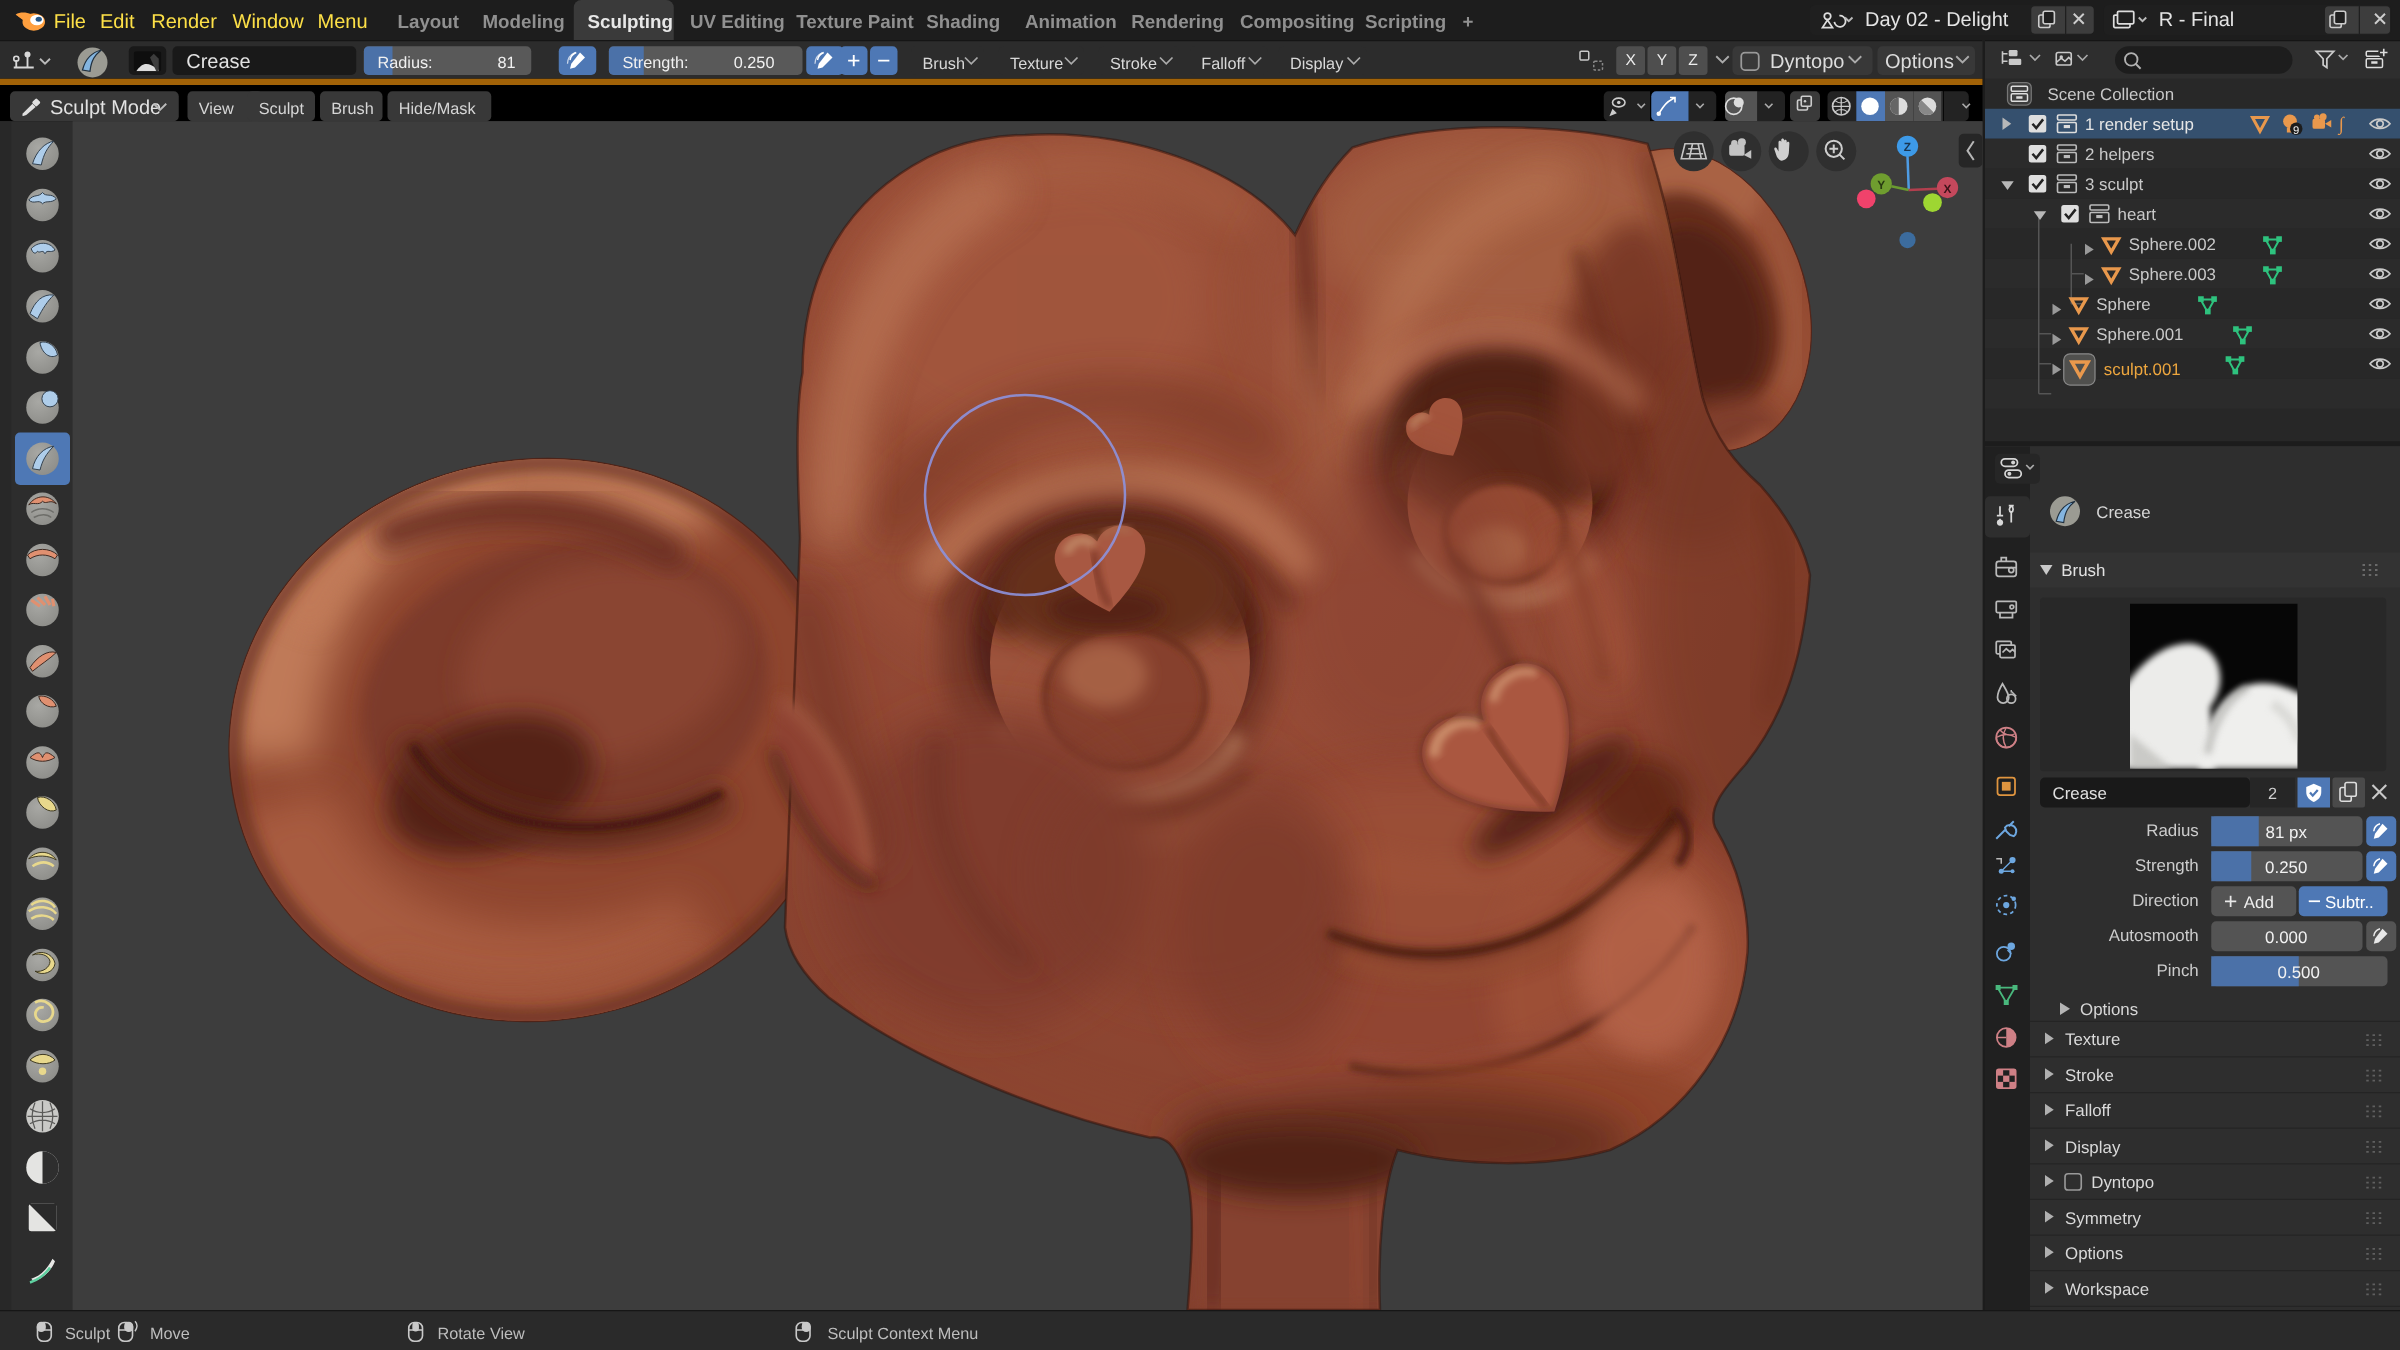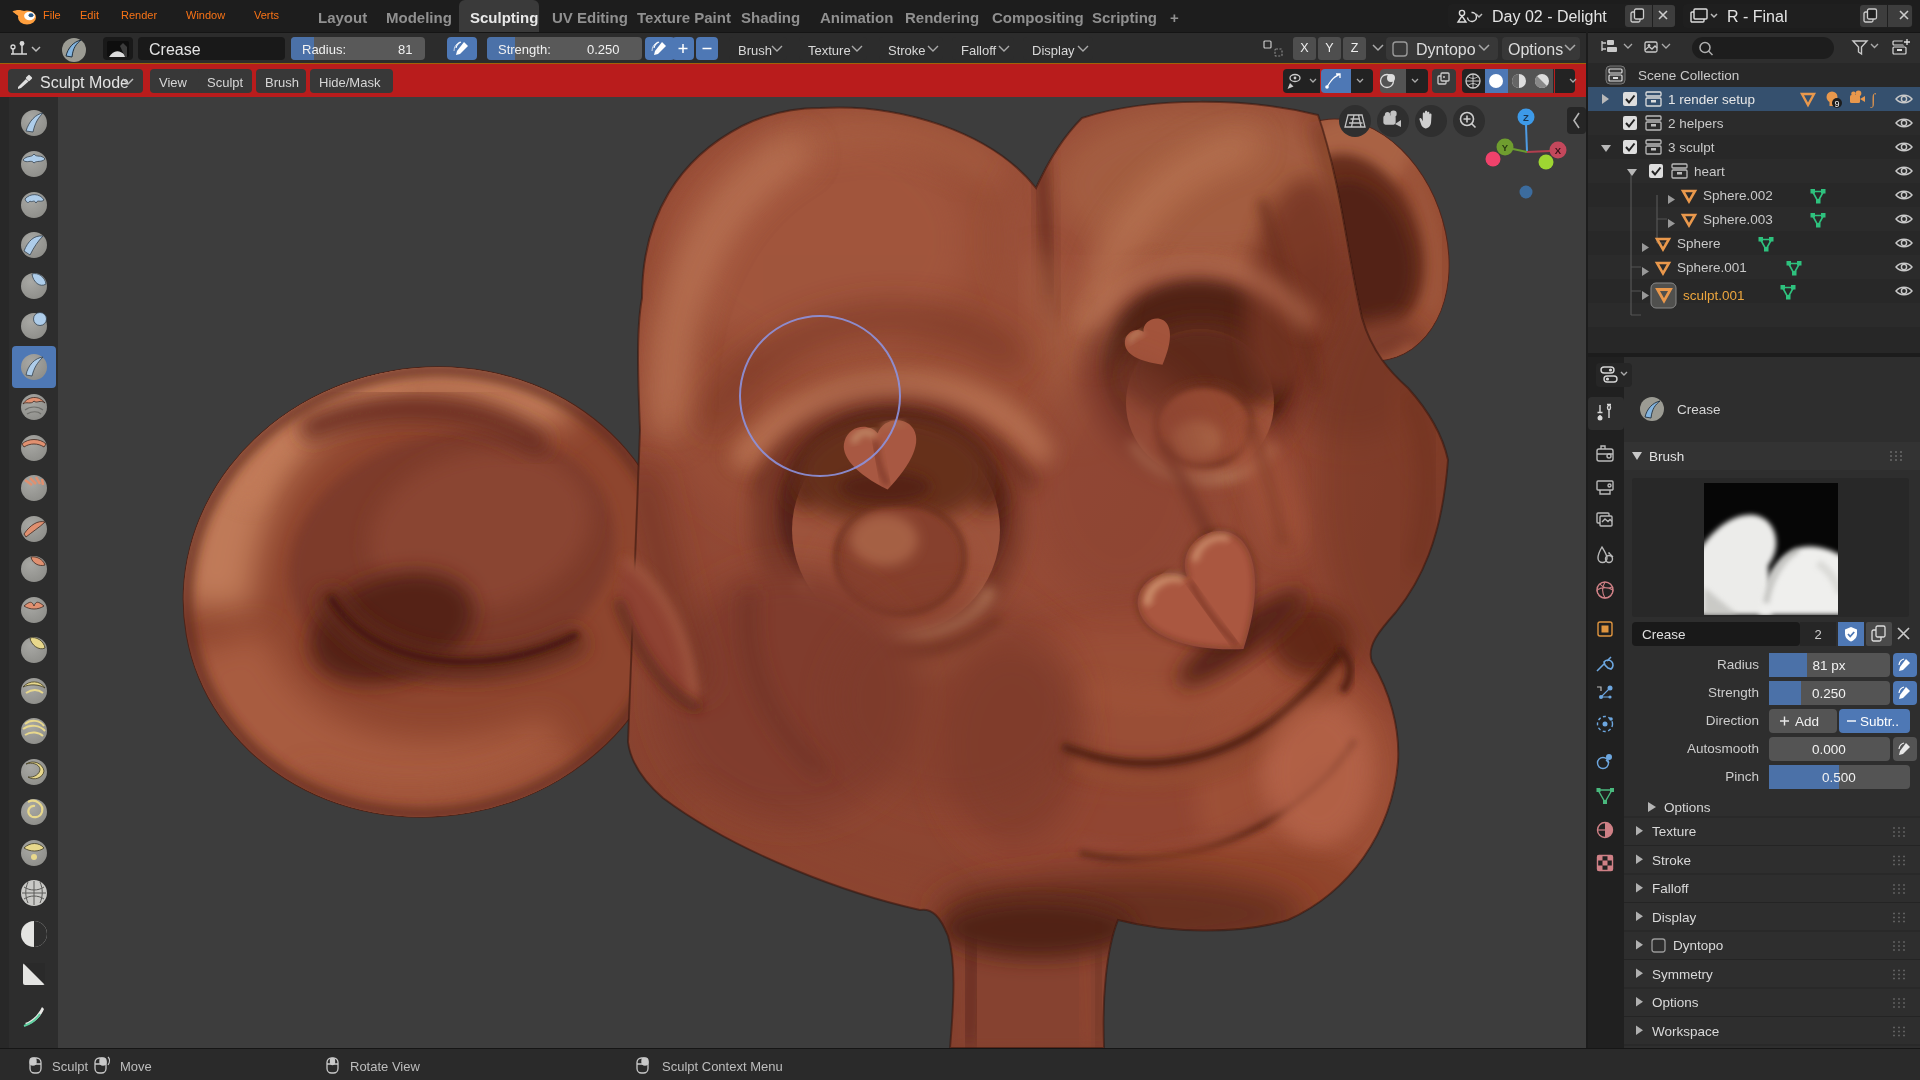--- a/index.html
+++ b/index.html
@@ -3,36 +3,36 @@
 <meta charset="utf-8">
 <style>
   * { margin:0; padding:0; box-sizing:border-box; }
   html,body { width:1920px; height:1080px; overflow:hidden; background:#1c1c1c;
     font-family:"Liberation Sans", sans-serif; }
   #root { position:absolute; left:0; top:0; width:1920px; height:1080px; }
   .abs { position:absolute; }
   .txt { color:#cfcfcf; font-size:16px; line-height:1; white-space:nowrap; }
   
   #row1 { left:0; top:0; width:1920px; height:32px; background:#1d1d1d; }
-  .menu { color:#f97316; font-size:11px; top:9px; }
+  .menu { color:#fde047; font-size:16px; top:9px; }
   .wtab { color:#909090; font-size:15px; top:9px;font-weight:bold; }
   .wtab.active { color:#e8e8e8; }
   .tabbg { top:0; height:32px; background:#3a3a3a; border-radius:6px 6px 0 0; }
   .scenefield { top:4px; height:24px; background:#1f1f1f; border-radius:4px; }
   
   #row2 { left:0; top:32px; width:1586px; height:31px; background:#2c2c2c; border-top:1px solid #151515;}
   .field { background:#191919; border-radius:4px; height:23px; top:4px; }
   .slider { background:#595959; border-radius:4px; height:23px; top:4px; overflow:hidden; }
   .sliderfill { position:absolute; left:0; top:0; bottom:0; background:#4b71a8; }
   .slbl { position:absolute; color:#f1f1f1; font-size:13px; top:5px; }
   .penbtn { background:#4e78b5; border-radius:4px; width:30px; height:23px; top:4px; }
   .hbtn { background:#2c2c2c; border-radius:4px; height:23px; top:4px; color:#d8d8d8; font-size:13px; }
   .xyzbtn { background:#4e4e4e; border-radius:3px; width:23px; height:23px; top:4px; color:#eee; font-size:12.5px; text-align:center; line-height:23px; }
   
-  #row3 { left:0; top:63px; width:1586px; height:34px; background:#b91c1c; border-top:1px solid #a16207; }
+  #row3 { left:0; top:63px; width:1586px; height:34px; background:#000000; border-top:5px solid #a16207; }
   .vbtn { background:#383838; border-radius:4px; height:24px; top:5px; color:#d6d6d6; font-size:13px; }
   
   #toolbar { left:0; top:97px; width:58px; height:951px; background:#2d2d2d; }
   
   #viewport { left:58px; top:97px; width:1528px; height:951px; background:#3d3d3d; }
   
   #outliner { left:1588px; top:32px; width:332px; height:321px; background:#272727; }
   #outlhead { left:1588px; top:32px; width:332px; height:31px; background:#2e2e2e; border-top:1px solid #151515;}
   #props { left:1588px; top:357px; width:332px; height:691px; background:#2e2e2e; }
   
@@ -47,21 +47,21 @@
       <ellipse cx="15" cy="12.5" rx="9" ry="7" fill="#ff9f3e"></ellipse>
       <path d="M0.5,6.5 C4,4.5 9,4.5 13,6.5 L7,11 Z" fill="#ff9f3e"></path>
       <path d="M0.5,6.5 L9,13 L6,8.5 Z" fill="#ff9f3e"></path>
       <ellipse cx="17.5" cy="11" rx="5.4" ry="4.2" fill="#fff"></ellipse>
       <ellipse cx="19" cy="10.3" rx="2.5" ry="2" fill="#265787"></ellipse>
     </svg>
     <div class="abs menu" style="left:43px">File</div>
     <div class="abs menu" style="left:80px">Edit</div>
     <div class="abs menu" style="left:121px">Render</div>
     <div class="abs menu" style="left:186px">Window</div>
-    <div class="abs menu" style="left:254px">Verts</div>
+    <div class="abs menu" style="left:254px">Menu</div>
     <div class="abs tabbg" style="left:459px;width:80px"></div>
     <div class="abs wtab" style="left:318px">Layout</div>
     <div class="abs wtab" style="left:386px">Modeling</div>
     <div class="abs wtab active" style="left:470px">Sculpting</div>
     <div class="abs wtab" style="left:552px">UV Editing</div>
     <div class="abs wtab" style="left:637px">Texture Paint</div>
     <div class="abs wtab" style="left:741px">Shading</div>
     <div class="abs wtab" style="left:820px">Animation</div>
     <div class="abs wtab" style="left:905px">Rendering</div>
     <div class="abs wtab" style="left:992px">Compositing</div>

